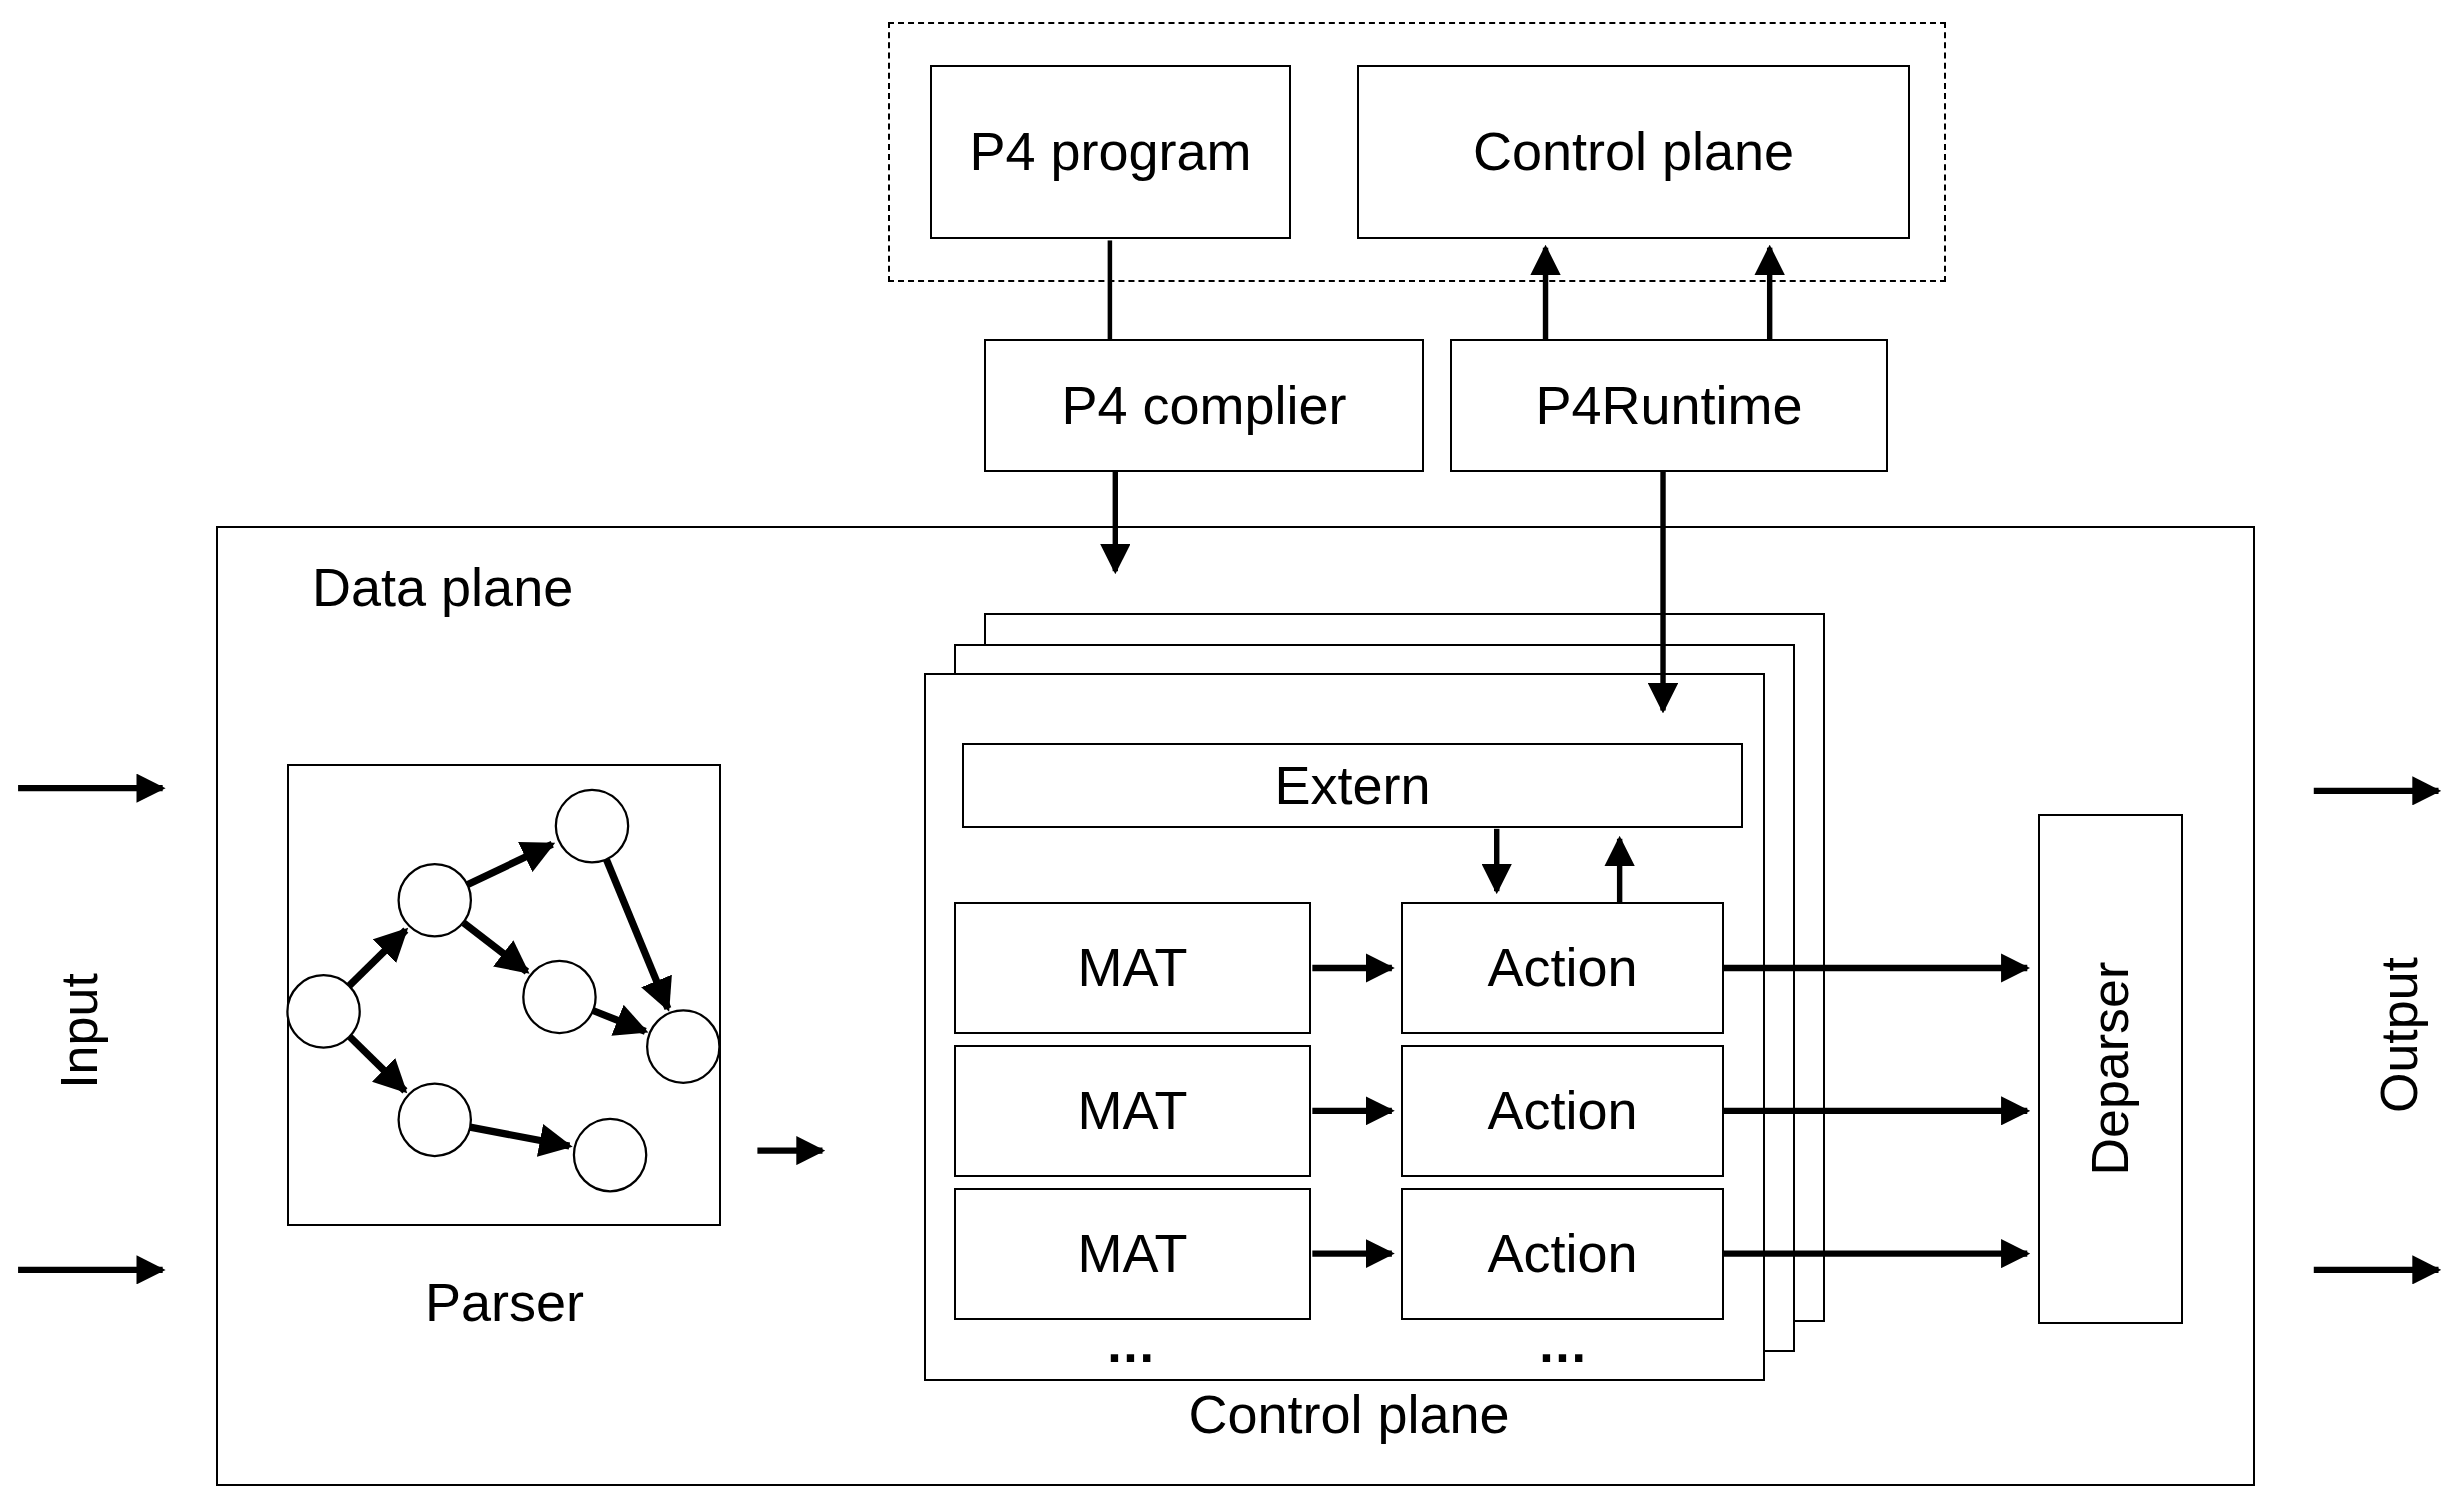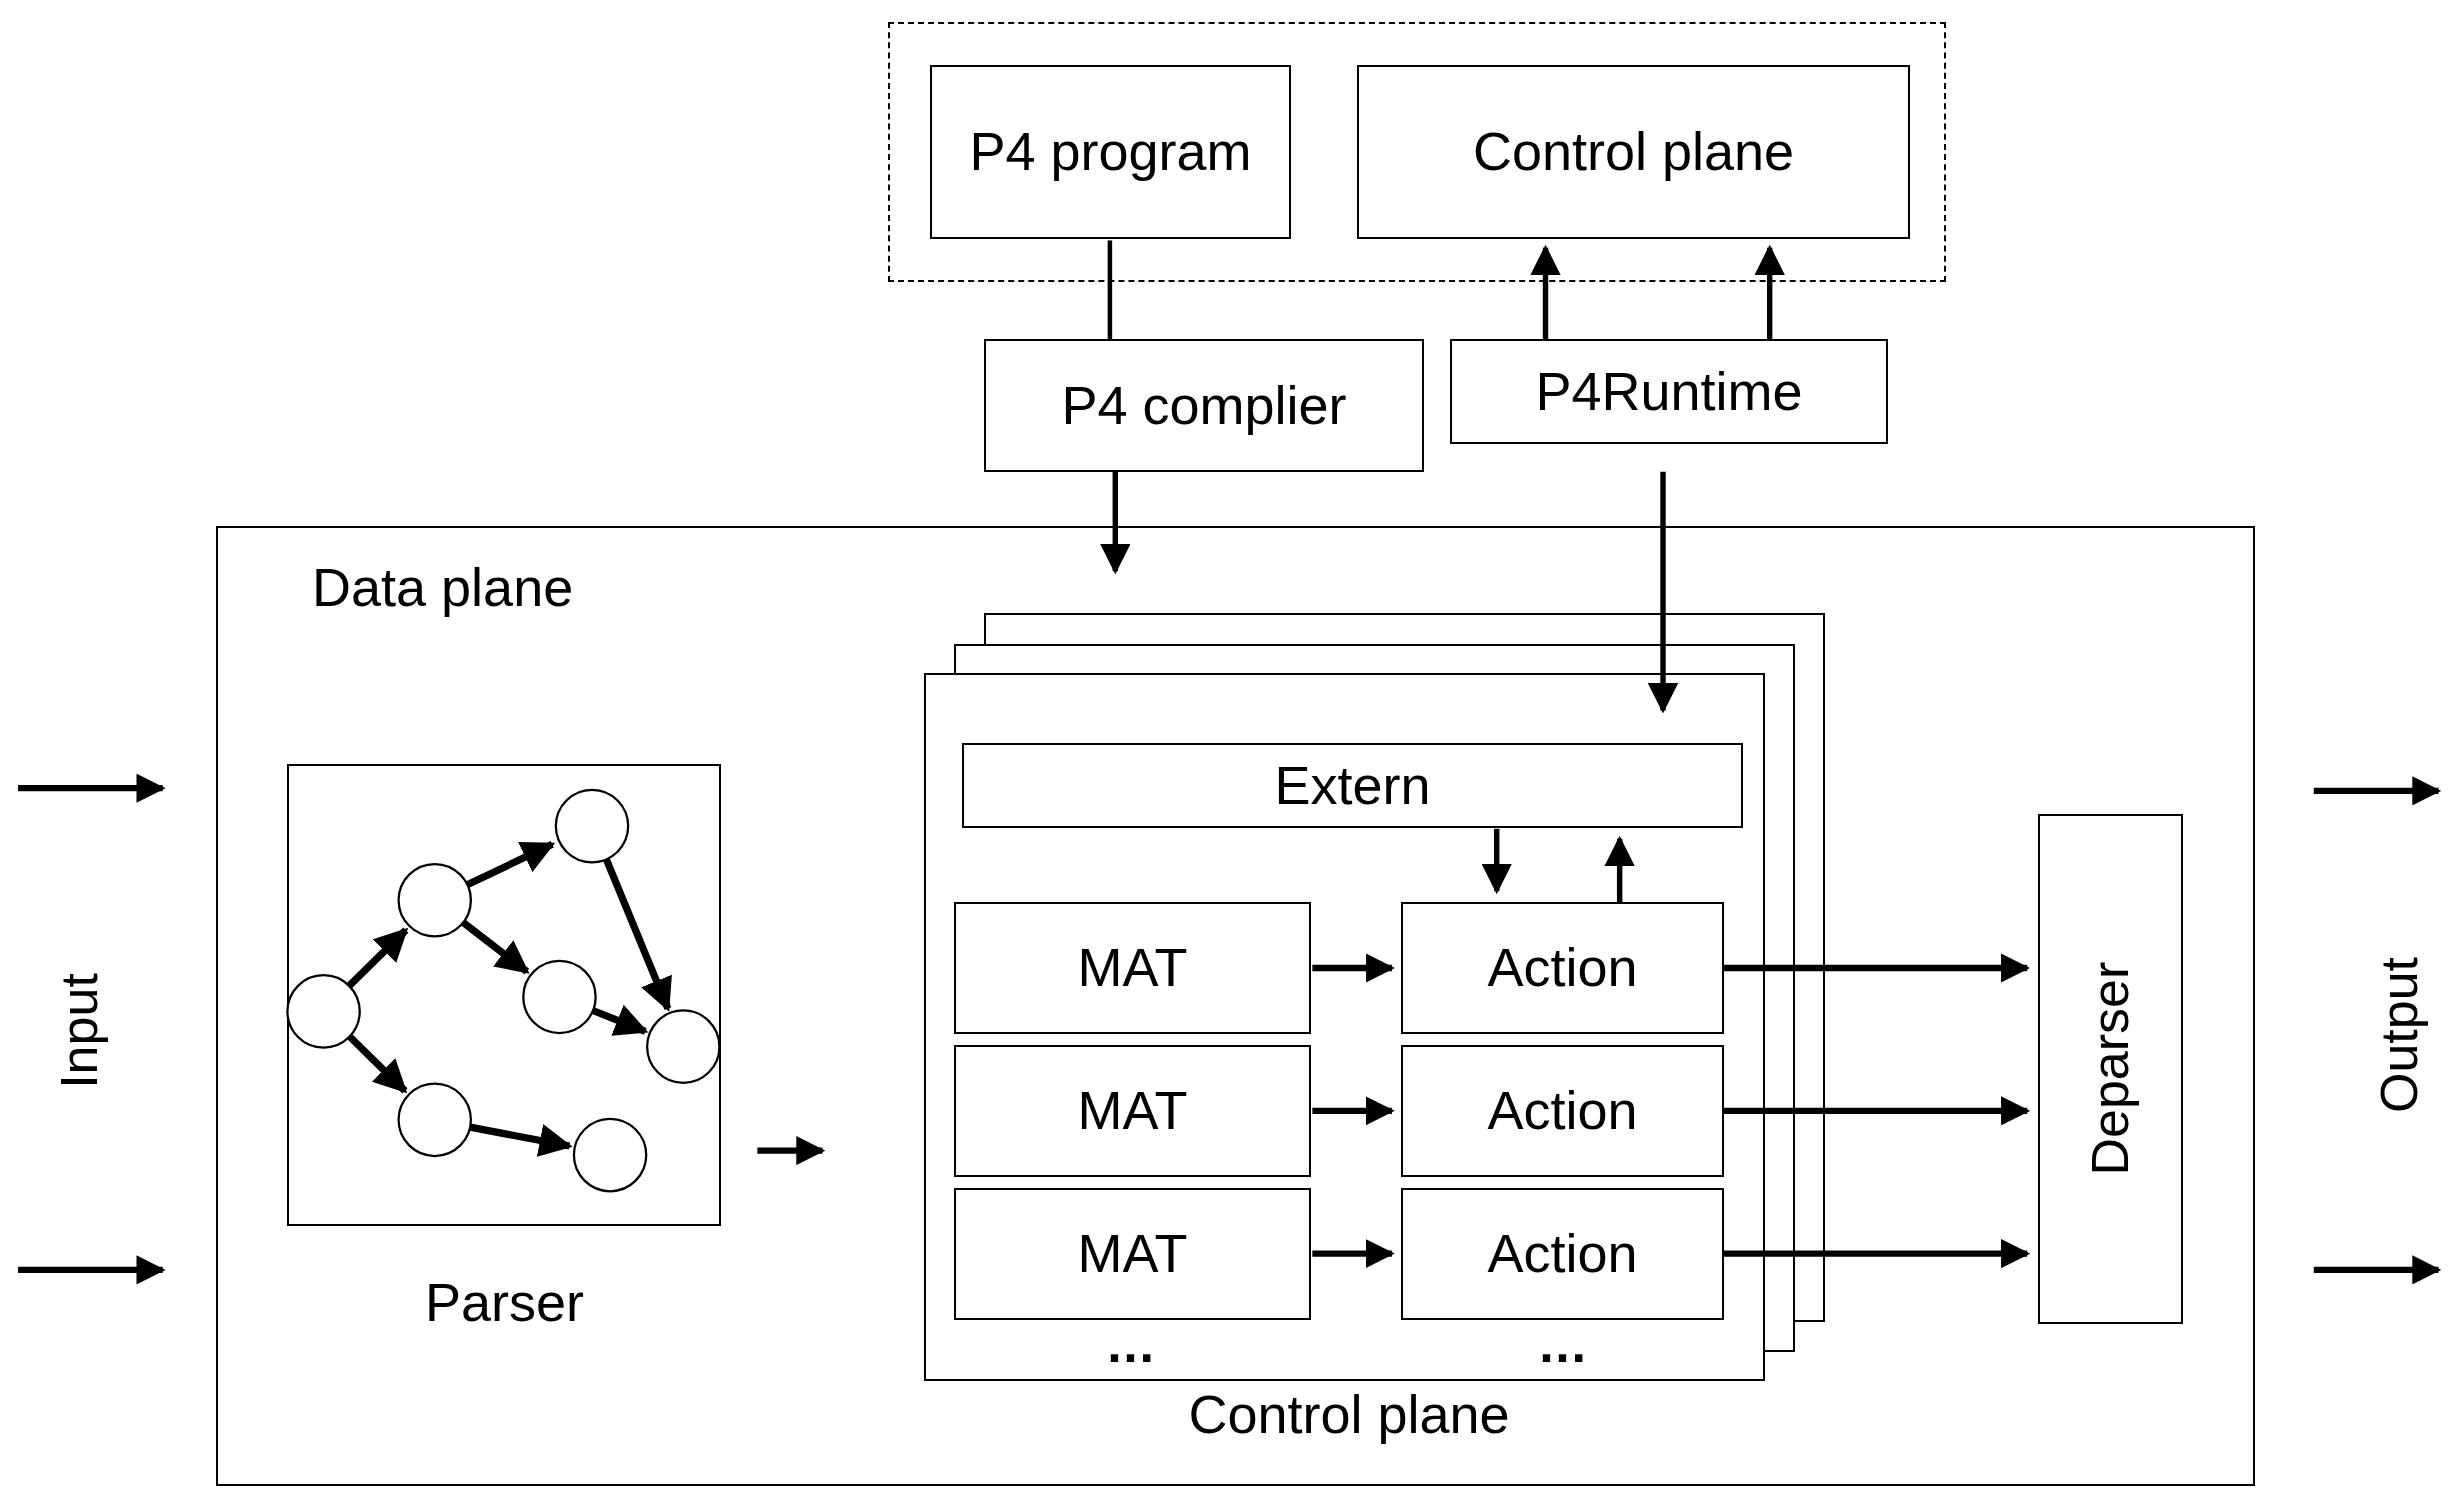--- a/index.html
+++ b/index.html
@@ -53,21 +53,21 @@
   </div>
 
   <div class="box" style="left:1357px;top:65px;width:553px;height:174px;">
     <span>Control plane</span>
   </div>
 
   <div class="box" style="left:964px;top:339px;width:440px;height:133px;margin-left:20px;">
     <span>P4 complier</span>
   </div>
 
-  <div class="box" style="left:1450px;top:339px;width:438px;height:105px;">
+  <div class="box" style="left:1450px;top:339px;width:438px;height:133px;">
     <span>P4Runtime</span>
   </div>
 
   <div class="box" style="left:216px;top:526px;width:2039px;height:960px;"></div>
 
   <div class="lbl" style="left:312px;top:553px;height:56px;margin-top:7px;">Data plane</div>
 
   <div class="box" style="left:287px;top:764px;width:434px;height:462px;"></div>
 
   <div class="lbl" style="left:369px;top:1275px;width:271px;height:56px;">Parser</div>

